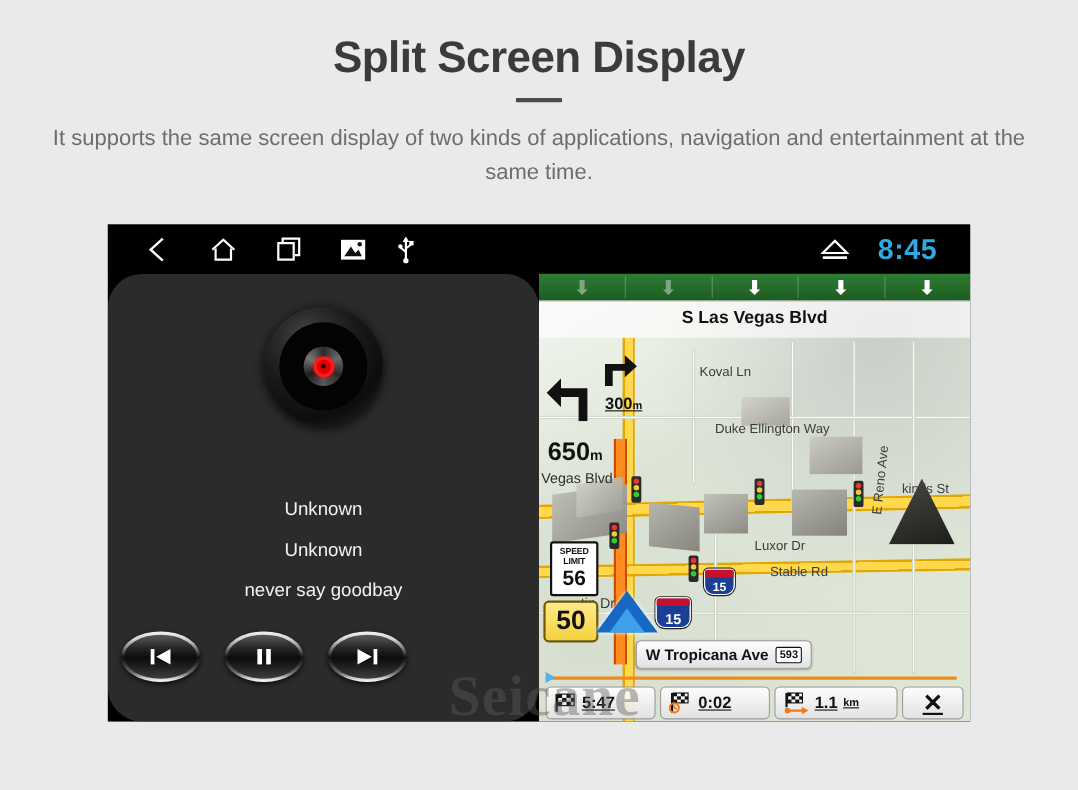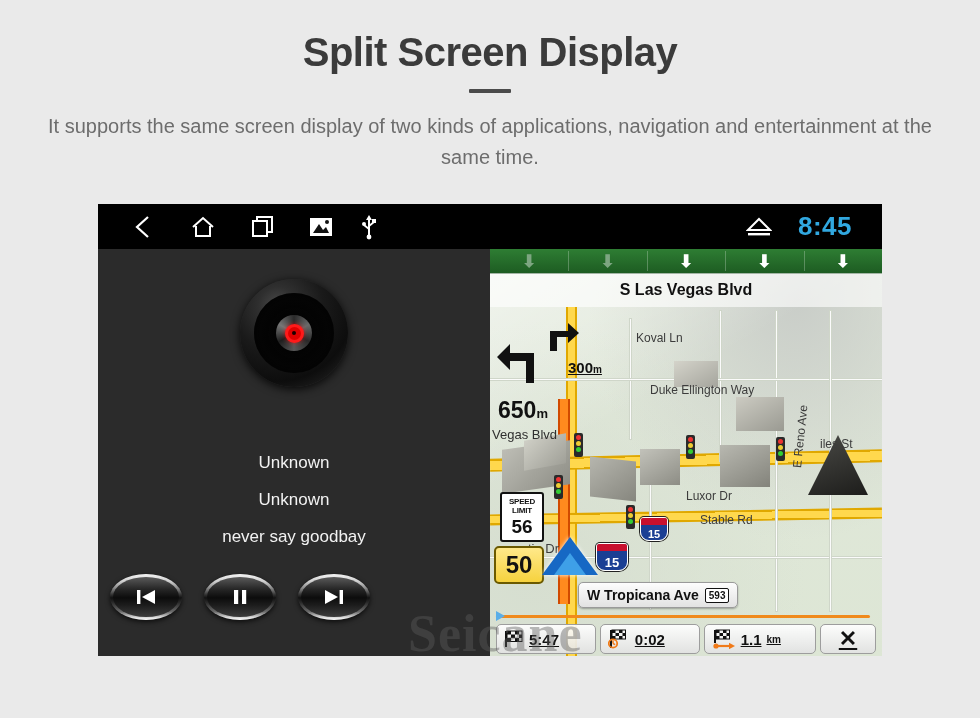--- a/index.html
+++ b/index.html
@@ -38,21 +38,21 @@
   #sb-recents{left:148px;width:34px;}
   #sb-gallery{left:206px;width:34px;}
   #sb-usb{left:256px;width:30px;}
   #sb-eject{left:644px;width:34px;}
   #sb-time{
     position:absolute;right:30px;top:0;height:45px;line-height:45px;
     color:#31a8e0;font-size:26px;font-weight:bold;letter-spacing:0.5px;
   }
   
   #music{
-    position:absolute;left:0;top:45px;width:392px;height:407px;background:#2b2b2b;
+    position:absolute;left:0;top:45px;width:392px;height:407px;background:#2b2b2b;border-radius:31px;
   }
   #album-art-wrap{position:absolute;left:0;top:0;width:392px;height:200px;}
   .disc{
     position:absolute;left:50%;top:30px;transform:translateX(-50%);
     width:108px;height:108px;border-radius:50%;
     background:radial-gradient(circle at 35% 25%, #4a4a4a 0%, #2f2f2f 18%, #1a1a1a 42%, #0d0d0d 70%, #242424 92%, #3a3a3a 100%);
     box-shadow:0 2px 10px rgba(0,0,0,.85);
     display:flex;align-items:center;justify-content:center;
   }
   .disc-2{
@@ -163,21 +163,21 @@
   #lbl-stable{left:210px;top:264px;}
   #lbl-reno{left:300px;top:218px;transform:rotate(-84deg);transform-origin:left top;}
   #lbl-martin{left:38px;top:292px;font-size:13px;}
   
   #turn-panel{position:absolute;left:6px;top:62px;width:86px;height:84px;}
   #turn-main{position:absolute;left:0;top:30px;}
   #turn-next{position:absolute;left:50px;top:8px;}
   .dist{position:absolute;color:#111;font-weight:bold;}
   #dist-main{left:2px;top:86px;font-size:23px;}
   #dist-main .u{font-size:13px;}
-  #dist-next{left:72px;top:48px;font-size:15px;text-decoration:underline;}
+  #dist-next{left:54px;top:48px;font-size:15px;text-decoration:underline;}
   #dist-next .u{font-size:10px;}
   
   #map-controls{position:absolute;left:46px;top:132px;width:340px;height:42px;}
   .mapbtn{
     position:absolute;top:0;width:42px;height:40px;border-radius:7px;
     background:linear-gradient(180deg,#ffffff 0%,#f2f2f2 45%,#d3d3d3 55%,#bfbfbf 100%);
     border:1px solid #8e8e8e;
     box-shadow:0 2px 3px rgba(0,0,0,.35), inset 0 1px 0 #fff;
     display:flex;align-items:center;justify-content:center;color:#111;
   }
@@ -438,21 +438,21 @@
       <div class="lane-cell">
           <span class="lane-arrow">⬇</span>
         </div>
     </div>
 
     <div id="street-banner">S Las Vegas Blvd</div>
 
     <div class="maplabel" id="lbl-vegas-blvd">Vegas Blvd</div>
     <div class="maplabel" id="lbl-koval">Koval Ln</div>
     <div class="maplabel" id="lbl-duke">Duke Ellington Way</div>
-    <div class="maplabel" id="lbl-miles">iles St</div>
+    <div class="maplabel" id="lbl-miles">kinds St</div>
     <div class="maplabel" id="lbl-luxor">Luxor Dr</div>
     <div class="maplabel" id="lbl-stable">Stable Rd</div>
     <div class="maplabel" id="lbl-reno">E Reno Ave</div>
     <div class="maplabel" id="lbl-martin">tin Dr</div>
 
     <div id="turn-panel">
       <div id="turn-main">
         <svg width="48" height="42" viewBox="0 0 48 42">
           <path d="M30 42 L30 20 L14 20 L14 29 L1 16 L14 3 L14 12 L38 12 L38 42 Z" fill="#111"></path>
         </svg>

